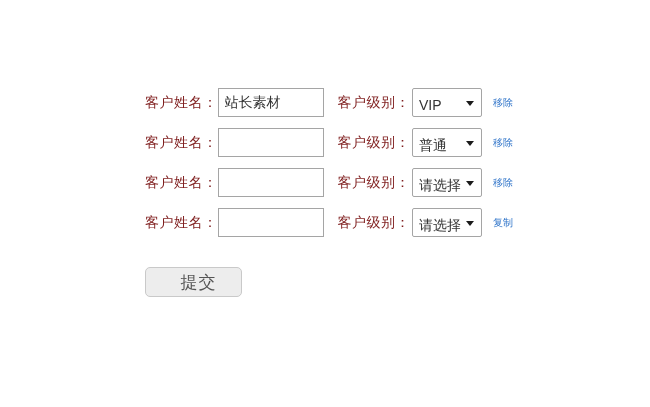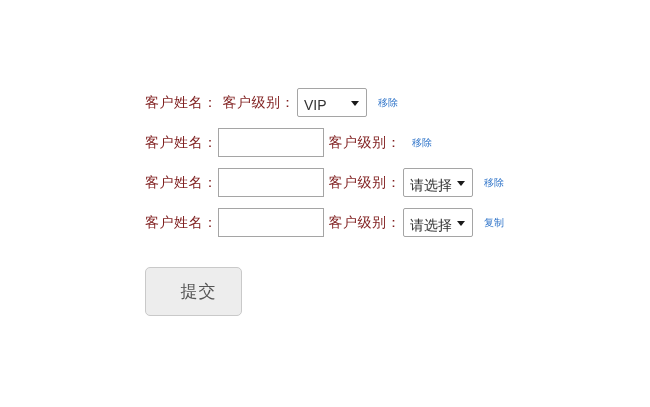--- a/index.html
+++ b/index.html
@@ -35,21 +35,21 @@
     border: 1px solid #a5a5a5;
     border-radius: 0;
     padding: 0 6px;
     font-size: 14px;
     color: #333333;
     font-family: "Liberation Sans", "DejaVu Sans", sans-serif;
     outline: none;
     background: #ffffff;
   }
   .lbl2 {
-    margin-left: 5px;
+    margin-left: 14px;
     text-align: center;
   }
   .select-wrap {
     position: relative;
     display: inline-block;
     margin-left: 2px;
     width: 70px;
     height: 29px;
   }
   .level-select {
@@ -85,53 +85,60 @@
     font-size: 10px;
     color: #2f74c9;
     text-decoration: none;
     cursor: pointer;
   }
   .submit-btn {
     display: block;
     margin-top: 30px;
     margin-left: 0;
     width: 97px;
-    height: 49px;
+    height: 30px;
     background: #ededed;
     border: 1px solid #c9c9c9;
     border-radius: 5px;
     font-size: 17px;
     color: #555555;
     font-family: "Liberation Sans", "DejaVu Sans", sans-serif;
     cursor: pointer;
     letter-spacing: 1px;
     padding-left: 16px;
   }
 </style>
 </head>
 <body>
 
 <div class="form-container">
 
   <div class="row">
     <span class="lbl">客户姓名：</span>
+    <input type="text" class="name-input" value="站长素材" style="">
     <span class="lbl lbl2">客户级别：</span>
     <span class="select-wrap">
       <select class="level-select">
         <option>VIP</option>
       </select>
       <span class="arrow"></span>
     </span>
     <a href="#" class="action">移除</a>
   </div>
 
   <div class="row">
     <span class="lbl">客户姓名：</span>
     <input type="text" class="name-input" value="" style="">
     <span class="lbl lbl2">客户级别：</span>
+    <span class="select-wrap">
+      <select class="level-select">
+        <option>普通</option>
+      </select>
+      <span class="arrow"></span>
+    </span>
     <a href="#" class="action">移除</a>
   </div>
 
   <div class="row">
     <span class="lbl">客户姓名：</span>
     <input type="text" class="name-input" value="" style="">
     <span class="lbl lbl2">客户级别：</span>
     <span class="select-wrap">
       <select class="level-select">
         <option>请选择</option>

